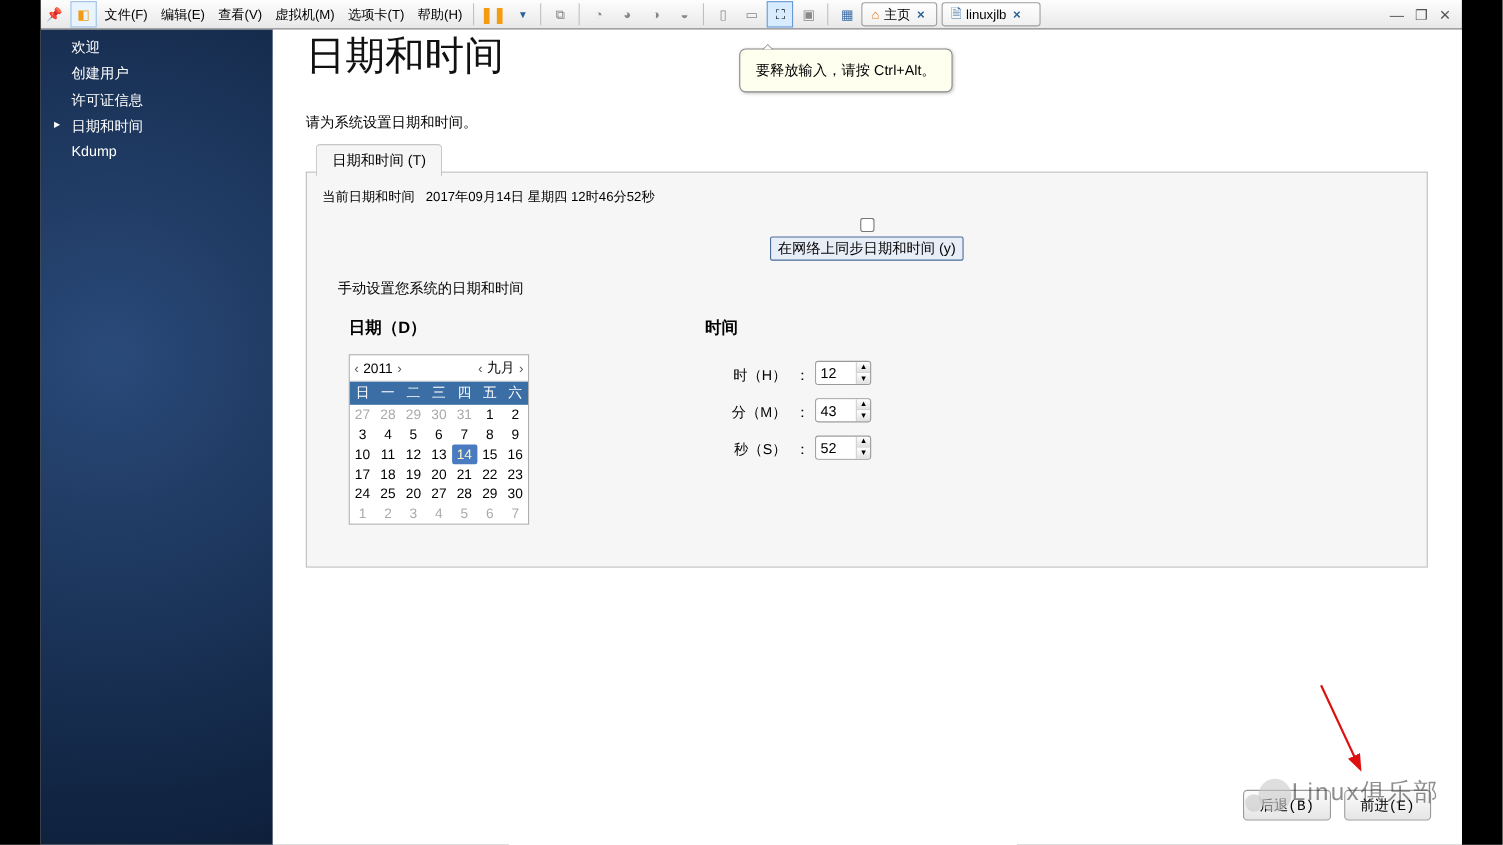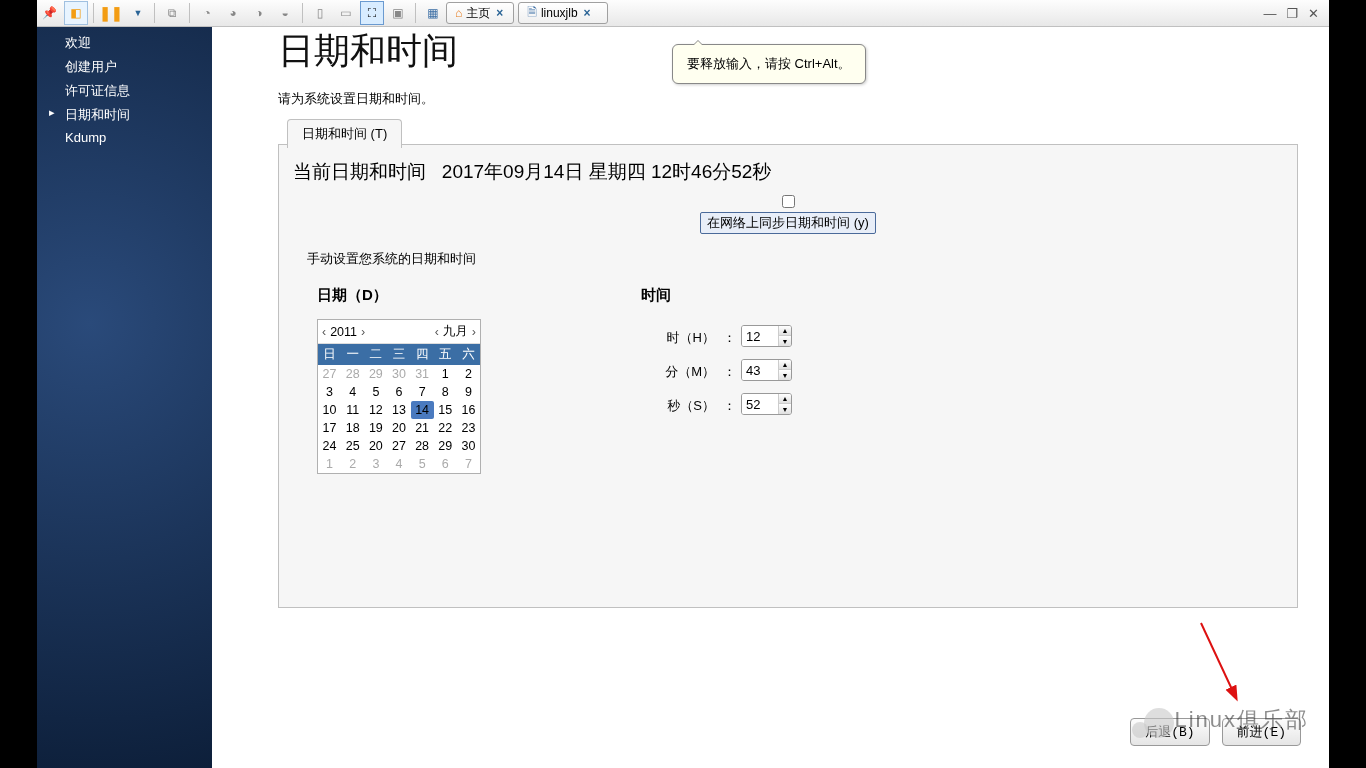--- a/index.html
+++ b/index.html
@@ -18,49 +18,49 @@
 .file-icon { color: #3b6ea5; }
 .win-controls { margin-left: auto; display: flex; gap: 10px; padding-right: 10px; color: #555; font-family: sans-serif; }
 .win-ctrl { cursor: pointer; font-size: 13px; }
 
 .tooltip { position: absolute; top: 44px; left: 672px; background: #fffff0; border: 1px solid #888; border-radius: 6px; padding: 10px 14px; font-size: 13px; box-shadow: 1px 1px 3px rgba(0,0,0,.2); z-index: 10; }
 .tooltip::before { content: ""; position: absolute; top: -10px; left: 20px; border: 5px solid transparent; border-bottom-color: #888; }
 .tooltip::after { content: ""; position: absolute; top: -8px; left: 21px; border: 4px solid transparent; border-bottom-color: #fffff0; }
 
 .vm-content { position: absolute; top: 27px; left: 37px; width: 1292px; height: 741px; background: #fff; }
 
-.sidebar { position: absolute; top: 0; left: 0; width: 175px; height: 100%; background: radial-gradient(circle at 30% 40%, #2a4a7a 0%, #0d1f3a 100%); color: #fff; padding-top: 4px; }
+.sidebar { position: absolute; top: 0; left: 0; width: 211px; height: 100%; background: radial-gradient(circle at 30% 40%, #2a4a7a 0%, #0d1f3a 100%); color: #fff; padding-top: 4px; }
 .side-item { padding: 3px 12px 3px 28px; font-size: 13px; cursor: pointer; position: relative; }
 .side-item.active::before { content: "▸"; position: absolute; left: 12px; font-size: 11px; }
 
 .main { position: absolute; top: 0; left: 211px; right: 0; bottom: 0; background: #fff; padding: 0 30px; overflow: hidden; }
 .page-title { font-size: 36px; color: #111; padding-top: 0; font-weight: 500; }
-.page-desc { font-size: 13px; margin-top: 14px; }
-
-.panel { margin-top: 36px; border: 1px solid #c0c0c0; background: #f6f6f6; padding: 0; width: 1020px; height: 464px; position: relative; }
+.page-desc { font-size: 13px; margin-top: 26px; }
+
+.panel { margin-top: 36px; border: 1px solid #c0c0c0; background: #f6f6f6; padding: 0; width: 1020px; height: 360px; position: relative; }
 .tab-header { position: absolute; top: -26px; left: 8px; background: #f6f6f6; border: 1px solid #c0c0c0; border-bottom: none; border-radius: 4px 4px 0 0; padding: 5px 14px; font-size: 13px; }
 .panel-inner { padding: 14px 14px; }
-.current-dt { font-size: 19px; }
+.current-dt { font-size: 12px; }
 .sync-row { margin-top: 10px; display: flex; align-items: center; gap: 4px; flex-direction: column; }
 .sync-box { border: 1px solid #4a6a9a; background: #e8eef8; padding: 1px 6px; font-size: 13px; border-radius: 2px; }
 .manual-label { margin: 16px 0 0 14px; font-size: 13px; }
 
 .dt-cols { display: flex; gap: 160px; margin-top: 18px; margin-left: 24px; }
 .col-title { font-size: 15px; font-weight: bold; }
 
 .cal { margin-top: 14px; border: 1px solid #b0b0b0; background: #fff; width: 164px; font-size: 12.5px; }
 .cal-head { display: flex; align-items: center; justify-content: space-between; padding: 3px 4px; border-bottom: 1px solid #ddd; }
 .cal-nav { display: flex; align-items: center; gap: 4px; }
 .cal-nav-btn { cursor: pointer; color: #555; }
 .cal-dow { display: grid; grid-template-columns: repeat(7,1fr); background: #3b6ea5; color: #fff; text-align: center; }
 .cal-dow span { padding: 2px 0; }
 .cal-grid { display: grid; grid-template-columns: repeat(7,1fr); text-align: center; }
 .cal-cell { padding: 2px 0; cursor: pointer; }
 .cal-cell.muted { color: #aaa; }
-.cal-cell.sel { background: #4a7abf; color: #000000; border-radius: 2px; }
+.cal-cell.sel { background: #4a7abf; color: #fef9c3; border-radius: 2px; }
 
 .time-rows { margin-top: 20px; font-size: 13px; }
 .time-row { display: flex; align-items: flex-end; margin-bottom: 12px; gap: 8px; }
 .time-label { width: 74px; text-align: right; }
 .colon { width: 10px; }
 .spinner { display: flex; border: 1px solid #999; border-radius: 3px; overflow: hidden; height: 22px; background: #fff; }
 .spinner input { width: 36px; border: none; padding: 0 4px; font-size: 13px; outline: none; }
 .spin-btns { display: flex; flex-direction: column; border-left: 1px solid #ccc; }
 .spin-btn { width: 12px; height: 10px; font-size: 7px; display: flex; align-items: center; justify-content: center; background: linear-gradient(#fff,#e0e0e0); cursor: pointer; line-height: 1; }
 .spin-btn:first-child { border-bottom: 1px solid #ccc; }
@@ -74,20 +74,28 @@
 .wm-icon { width: 42px; height: 36px; position: relative; }
 .wm-icon .big { width: 30px; height: 30px; background: rgba(200,200,200,.6); border-radius: 50%; position: absolute; right: 0; top: 6px; }
 .wm-icon .sml { width: 16px; height: 16px; background: rgba(200,200,200,.6); border-radius: 50%; position: absolute; left: 0; bottom: 0; }
 </style>
 </head>
 <body>
 
 <div class="toolbar">
   <div class="tb-icon">📌</div>
   <div class="tb-icon" style="color:#f39c12;border:1px solid #a0c0e0;background:#e8f4ff">◧</div>
+  <div id="menus" style="display:flex">
+      <div class="menu-item">文件(F)</div>
+      <div class="menu-item">编辑(E)</div>
+      <div class="menu-item">查看(V)</div>
+      <div class="menu-item">虚拟机(M)</div>
+      <div class="menu-item">选项卡(T)</div>
+      <div class="menu-item">帮助(H)</div>
+    </div>
   <div class="tb-sep"></div>
   <div class="tb-icon">
       <span class="pause-btn">❚❚</span>
     </div>
   <div class="tb-icon">
       <span class="dropdown-arrow">▼</span>
     </div>
   <div class="tb-sep"></div>
   <div class="tb-icon tb-gray-icon">⧉</div>
   <div class="tb-sep"></div>

